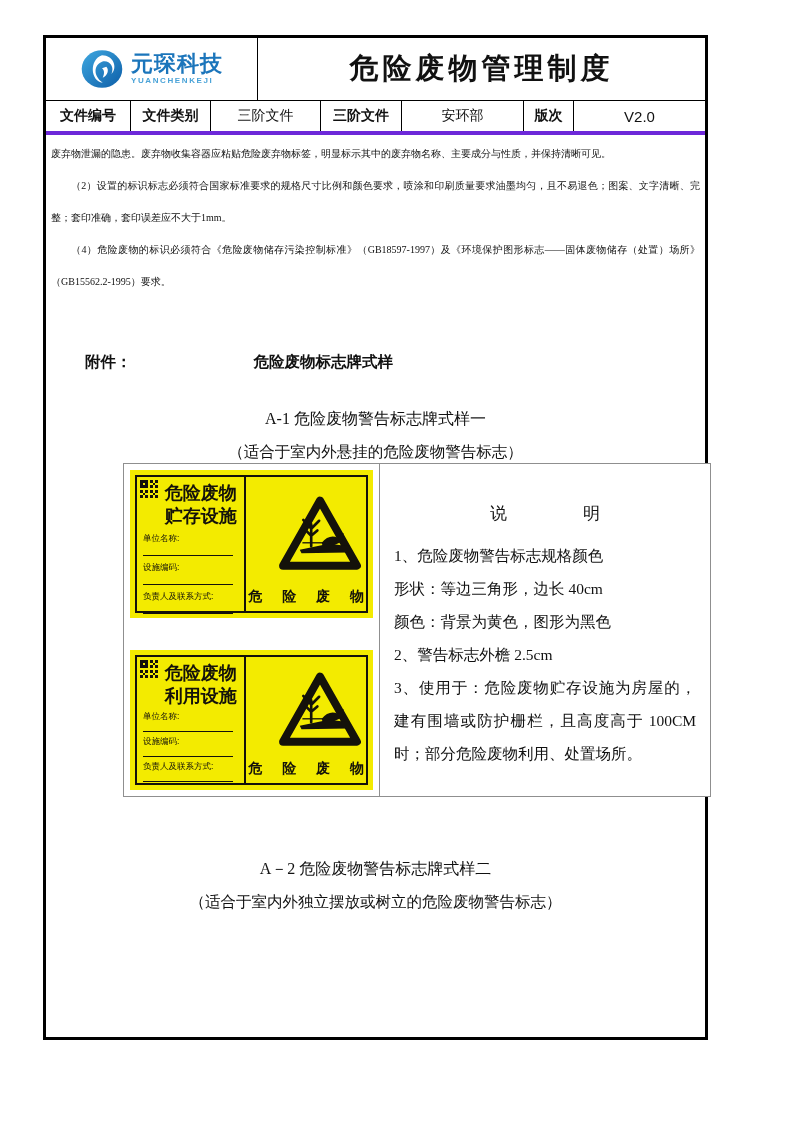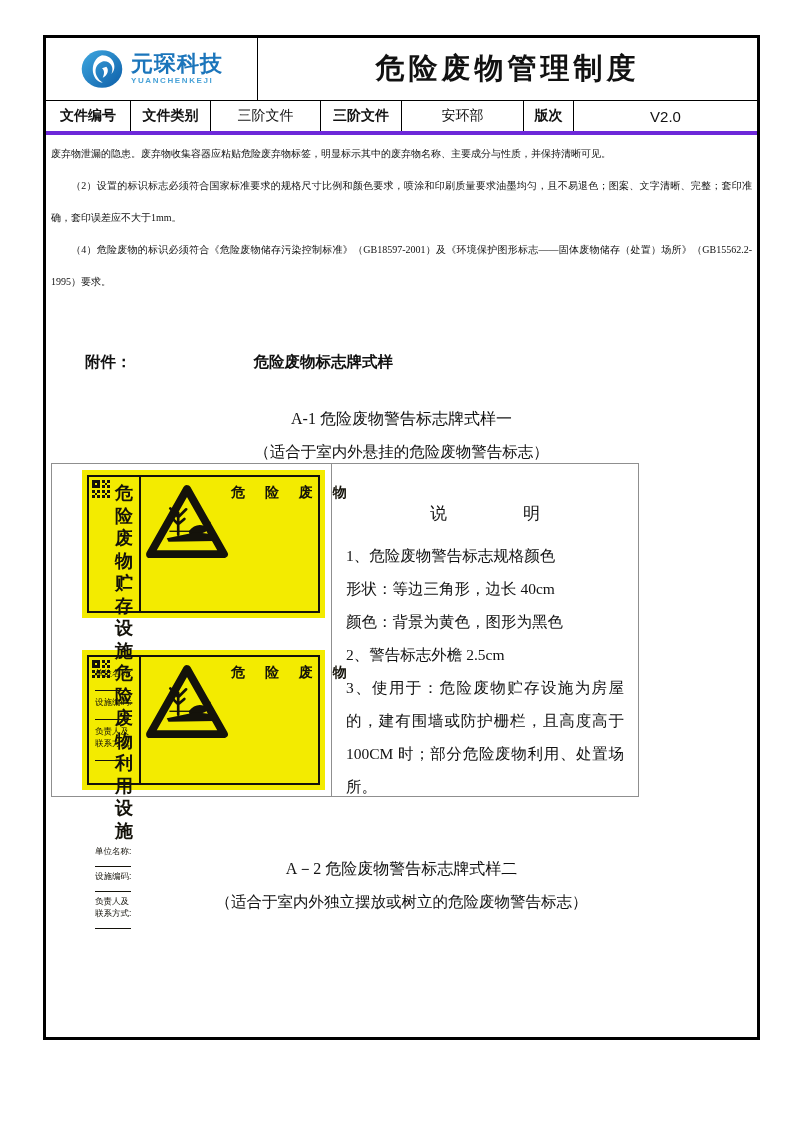--- a/index.html
+++ b/index.html
@@ -2,21 +2,21 @@
 <html><head>
 <meta charset="utf-8">
 <style>
   * { margin:0; padding:0; box-sizing:border-box; }
   html,body { background:#fff; }
   .page {
     position:relative; width:800px; height:1132px; background:#ffffff;
     font-family:"Liberation Serif", serif; color:#111; overflow:hidden;
   }
   .frame {
-    position:absolute; left:43px; top:35px; width:717px; height:1005px;
+    position:absolute; left:43px; top:35px; width:665px; height:1005px;
     border:3px solid #000; background:#fff;
   }
   
   .hdr-top { display:flex; height:63px; border-bottom:1px solid #000; }
   .logo-cell { width:212px; border-right:1px solid #000; display:flex; align-items:center; justify-content:center; gap:7px; }
   .logo-mark { width:44px; height:42px; flex:0 0 auto; }
   .logo-text { display:flex; flex-direction:column; line-height:1; }
   .logo-cn { font-family:"Liberation Sans", sans-serif; font-weight:bold; font-size:22px; color:#1b75bb; letter-spacing:1px; }
   .logo-en { font-family:"Liberation Sans", sans-serif; font-weight:bold; font-size:8px; color:#4aa3d8; letter-spacing:1.6px; margin-top:2px; }
   .title-cell { flex:1; display:flex; align-items:center; justify-content:center; font-size:29px; font-weight:bold; letter-spacing:4px; }
@@ -31,35 +31,35 @@
   .docbody { padding:3px 5px 0 5px; }
   .p { font-size:10px; line-height:32px; text-align:justify; }
   .indent { text-indent:2em; }
   
   .attachment-row { margin-top:54px; margin-left:34px; font-size:15.5px; font-weight:bold; }
   .att-title { margin-left:118px; }
   
   .heading { text-align:center; font-size:16px; margin-top:36px; }
   .subheading { text-align:center; font-size:15.5px; margin-top:12px; }
   
-  .figure { margin-top:0px; width:588px; height:334px;
-    border:1px solid #8f8f8f; display:flex; background:#fff;padding-left:24px; }
+  .figure { margin-top:0px; margin-left:72px; width:588px; height:334px;
+    border:1px solid #8f8f8f; display:flex; background:#fff; }
   .fig-left { width:256px; border-right:1px solid #8f8f8f; padding:6px 6px; }
   .sign { background:#F3EB00; height:148px; padding:5px; }
   .sign2 { margin-top:32px; height:140px; }
   .sign-inner { border:2px solid #14120a; height:100%; display:flex; }
   .sign-left { width:55%; border-right:2px solid #14120a; position:relative; padding:3px 6px 3px 6px; }
   .qr { position:absolute; left:3px; top:3px; width:18px; height:18px; }
   .sign-title { margin-left:20px; margin-top:2px; text-align:center; font-family:"Liberation Sans", sans-serif;
     font-weight:bold; font-size:18px; line-height:1.25; color:#14120a; }
   .sign-fields { margin-top:4px; }
   .f-label { font-family:"Liberation Sans", sans-serif; font-size:8.5px; color:#14120a; margin-top:6px; }
   .f-line { border-bottom:1.5px solid #14120a; width:94%; margin-top:10px; }
   .sign2 .f-label { margin-top:4px; } .sign2 .f-line { margin-top:8px; }
-  .sign-right { flex:1; display:flex; flex-direction:row; align-items:flex-start; justify-content:flex-end; padding:5px 2px 5px 2px; }
+  .sign-right { flex:1; display:flex; flex-direction:column; align-items:flex-end; justify-content:flex-end; padding:5px 2px 5px 2px; }
   .tri { width:88px; flex:1 1 auto; max-height:104px; }
   .sign2 .tri { max-height:96px; }
   .sign-warning { font-family:"Liberation Sans", sans-serif; font-weight:bold; font-size:14px;
     letter-spacing:8px; white-space:nowrap; color:#14120a; margin-top:2px; margin-right:-8px; }
   .fig-right { flex:1; padding:16px 14px 0 14px; }
   .notes-title { text-align:center; font-size:17px; letter-spacing:14px; margin-top:22px; text-indent:14px; }
   .note { font-size:15.5px; line-height:33px; text-align:justify; }
   .note-first { margin-top:14px; }
   
   .a2 { margin-top:62px; }
@@ -96,21 +96,21 @@
       <div class="mcell w4">三阶文件</div>
       <div class="mcell mlabel w5">三阶文件</div>
       <div class="mcell w6">安环部</div>
       <div class="mcell mlabel w7">版次</div>
       <div class="mcell w8">V2.0</div>
     </div>
 
     <div class="docbody">
       <p class="p">废弃物泄漏的隐患。废弃物收集容器应粘贴危险废弃物标签，明显标示其中的废弃物名称、主要成分与性质，并保持清晰可见。</p>
       <p class="p indent">（2）设置的标识标志必须符合国家标准要求的规格尺寸比例和颜色要求，喷涂和印刷质量要求油墨均匀，且不易退色；图案、文字清晰、完整；套印准确，套印误差应不大于1mm。</p>
-      <p class="p indent">（4）危险废物的标识必须符合《危险废物储存污染控制标准》（GB18597-2001）及《环境保护图形标志——固体废物储存（处置）场所》（GB15562.2-1995）要求。</p>
+      <p class="p indent">（4）危险废物的标识必须符合《危险废物储存污染控制标准》（GB18597-1997）及《环境保护图形标志——固体废物储存（处置）场所》（GB15562.2-1995）要求。</p>
 
       <div class="attachment-row">
         <span>附件：</span>
         <span class="att-title">危险废物标志牌式样</span>
       </div>
 
       <div class="heading">A-1 危险废物警告标志牌式样一</div>
       <div class="subheading">（适合于室内外悬挂的危险废物警告标志）</div>
 
       <div class="figure">

